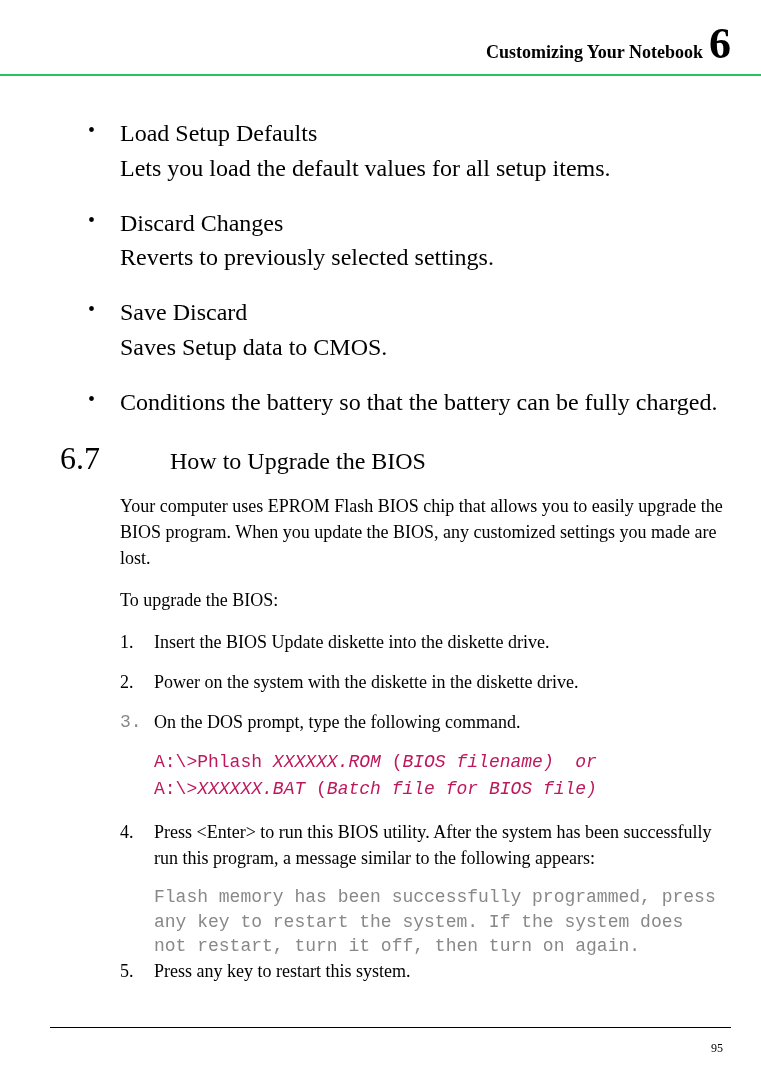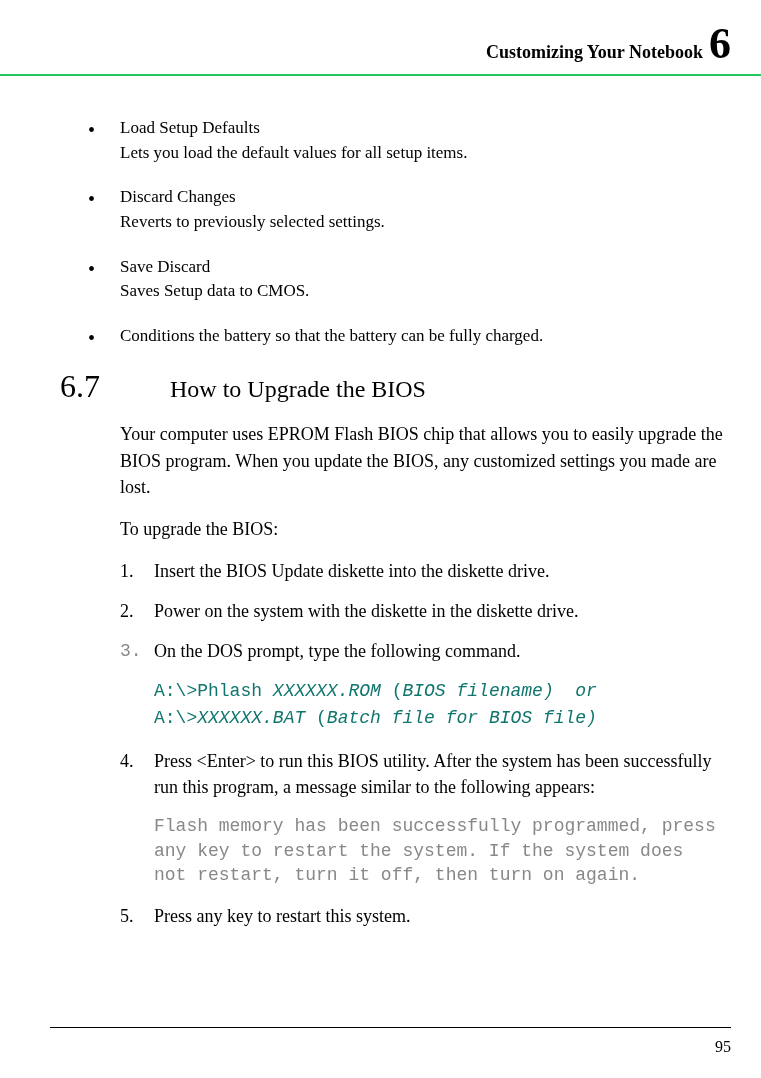--- a/index.html
+++ b/index.html
@@ -31,21 +31,21 @@
     .content {
       padding: 40px 30px 0 70px;
     }
     .bullet-list {
       list-style: none;
       padding-left: 50px;
     }
     .bullet-list li {
       position: relative;
       margin-bottom: 20px;
-      font-size: 17px;
+      font-size: 24px;
       line-height: 1.45;
     }
     .bullet-list li::before {
       content: "•";
       position: absolute;
       left: -32px;
       font-size: 20px;
     }
     .bullet-title { display: block; }
     .bullet-desc { display: block; }
@@ -84,48 +84,47 @@
       margin-bottom: 14px;
       padding-left: 34px;
     }
     .num-marker {
       position: absolute;
       left: 0;
     }
     .code-block {
       font-family: 'Courier New', monospace;
       font-size: 18px;
-      color: #0f766e;
+      color: #be185d;
       padding-left: 84px;
       line-height: 1.5;
       margin-bottom: 16px;
       white-space: pre-wrap;
     }
     .code-block .italic { font-style: italic; }
     .code-msg {
       font-family: 'Courier New', monospace;
       font-size: 18px;
       color: #888;
       padding-left: 84px;
       padding-right: 10px;
       line-height: 1.35;
-      margin-bottom: 16px;
     }
     .footer-line {
       position: absolute;
       left: 50px;
       right: 30px;
       bottom: 50px;
       border-top: 1px solid #000;
     }
     .page-num {
       position: absolute;
-      right: 30px;
+      right: 38px;
       bottom: 22px;
-      font-size: 16px;
+      font-size: 12px;
     }
   </style>
 </head>
 <body>
 
 <div class="header">
   <span class="header-title">Customizing Your Notebook</span>
   <span class="header-chapter">6</span>
 </div>
 

